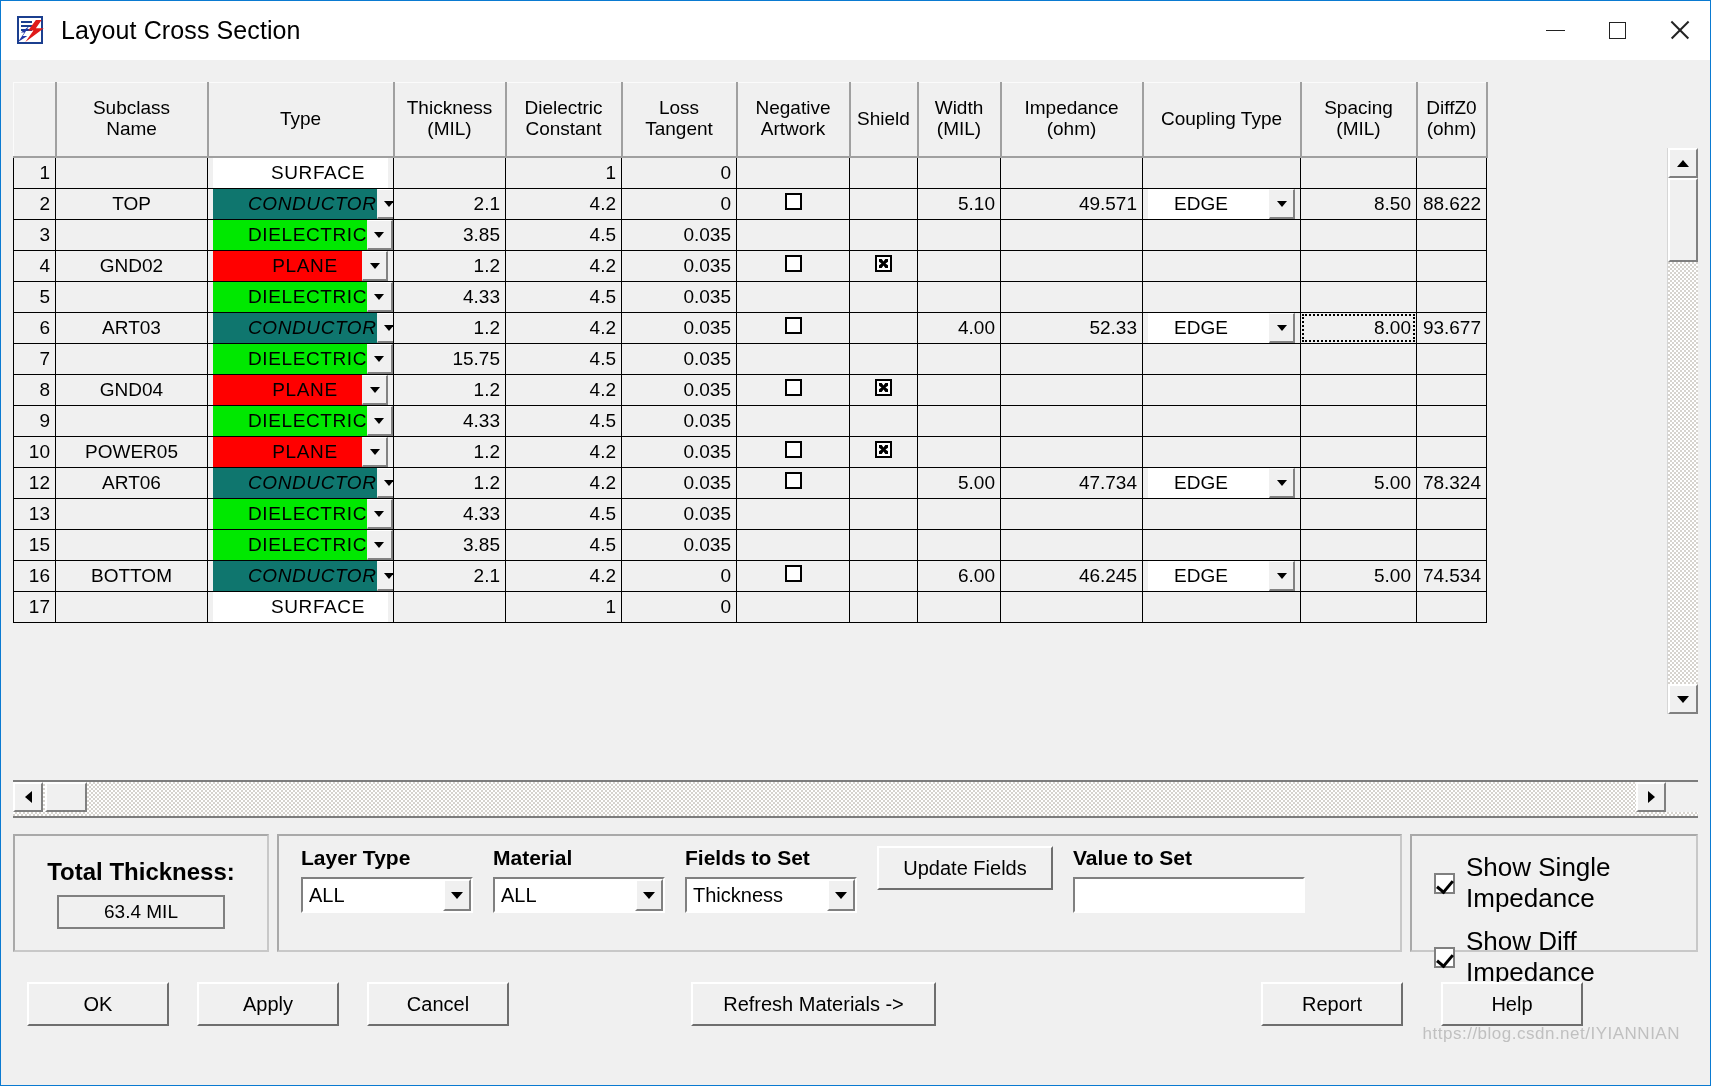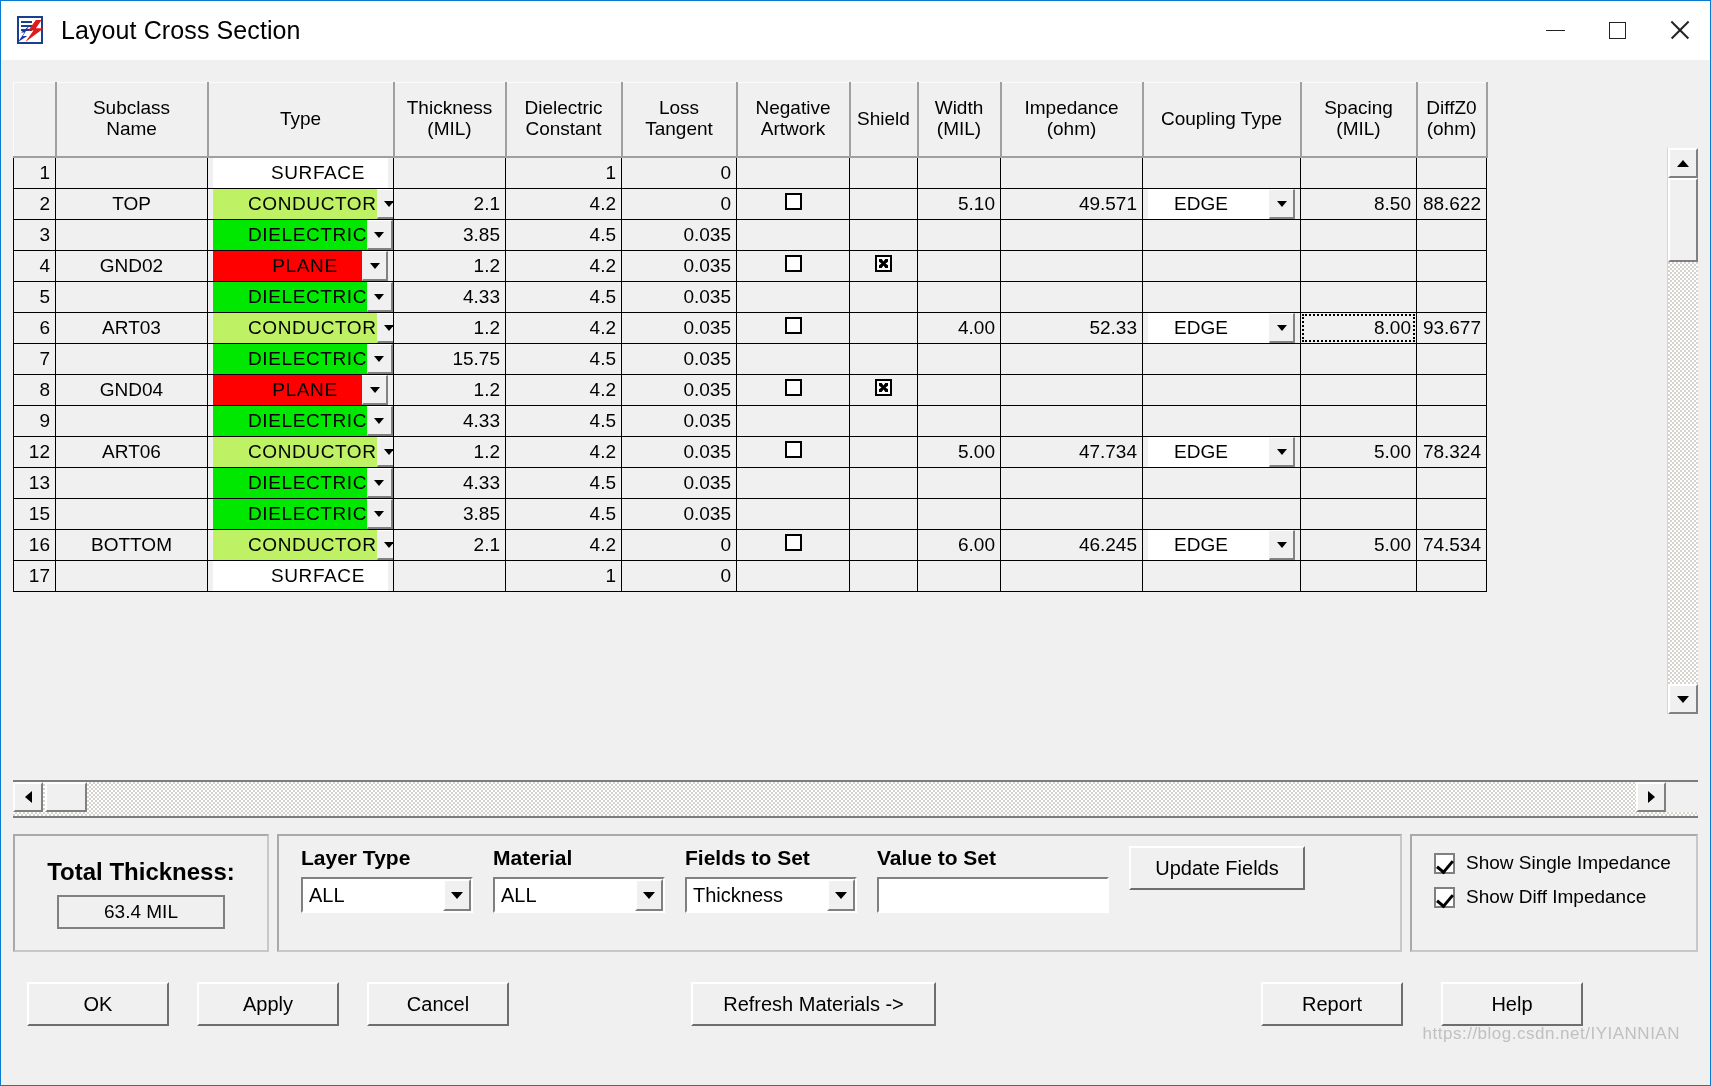--- a/index.html
+++ b/index.html
@@ -101,21 +101,21 @@
   td.num.ro{background:#f0f0f0;}
   td.center{text-align:center;background:#ffffff;}
   td.gray{background:#f0f0f0;}
   td.typecell{padding:0;position:relative;background:#f0f0f0;}
   .typebox{display:flex;height:100%;align-items:stretch;}
   .typelbl{
     flex:1 1 auto;display:flex;align-items:center;justify-content:center;
     font-size:19px;letter-spacing:.6px;padding-left:35px;
   }
   .t-surface{background:#ffffff;}
-  .t-cond{background:#bef264;}
+  .t-cond{background:#0f766e;font-style:italic;}
   .t-diel{background:#00e800;}
   .t-plane{background:#ff0000;}
   .ddbtn{
     flex:0 0 26px;width:26px;background:#f0f0f0;
     border-left:1px solid #f0f0f0;
     border-top:1px solid #ffffff;border-right:2px solid #828282;border-bottom:2px solid #828282;
     display:flex;align-items:center;justify-content:center;box-sizing:border-box;
   }
   .ddbtn .arw{
     width:0;height:0;border-left:5px solid transparent;border-right:5px solid transparent;
@@ -229,21 +229,21 @@
   .grp.show{width:288px;padding:16px 0 0 22px;box-sizing:border-box;}
   .cbrow{display:flex;align-items:center;gap:11px;margin-bottom:12px;}
   .cb{
     width:21px;height:21px;background:#ffffff;border:2px solid #808080;
     box-sizing:border-box;position:relative;flex:0 0 21px;
   }
   .cb:before{
     content:"";position:absolute;left:4px;top:2px;width:7px;height:13px;
     border-right:3px solid #000;border-bottom:3px solid #000;transform:rotate(40deg);
   }
-  .cbtext{font-size:19px;color:#000;text-align:center;}
+  .cbtext{font-size:26px;color:#000;}
 
   
   .footer{flex:0 0 84px;display:flex;align-items:center;position:relative;margin-top:10px;}
   .fbtn{height:44px;}
   .wm{
     position:absolute;right:18px;bottom:2px;font-size:17px;color:#c0c0c0;
     font-family:"Liberation Sans",sans-serif;letter-spacing:.5px;
   }
 </style>
 </head>
@@ -511,20 +511,42 @@
               <td class="num">0.035</td>
               <td class="gray"></td>
               <td class="gray"></td>
               <td class="num ro"></td>
               <td class="num ro"></td>
               <td class="coupling"></td>
               <td class="num ro"></td>
               <td class="num ro"></td>
             </tr>
             <tr>
+              <td class="rn">10</td>
+              <td class="name">POWER05</td>
+              <td class="typecell">
+                <div class="typebox">
+                  <div class="typelbl t-plane">PLANE</div>
+                  <div class="ddbtn">
+                    <span class="arw"></span>
+                  </div>
+                </div>
+              </td>
+              <td class="num">1.2</td>
+              <td class="num">4.2</td>
+              <td class="num">0.035</td>
+              <td class="center"><span class="chk"></span></td>
+              <td class="center"><span class="chk x"></span></td>
+              <td class="num ro"></td>
+              <td class="num ro"></td>
+              <td class="coupling"></td>
+              <td class="num ro"></td>
+              <td class="num ro"></td>
+            </tr>
+            <tr>
               <td class="rn">12</td>
               <td class="name">ART06</td>
               <td class="typecell">
                 <div class="typebox">
                   <div class="typelbl t-cond">CONDUCTOR</div>
                   <div class="ddbtn">
                     <span class="arw"></span>
                   </div>
                 </div>
               </td>
@@ -696,27 +718,27 @@
         <div class="field" style="width:172px">
           <div class="lbl">Fields to Set</div>
           <div class="combo">
             <div class="cval">Thickness</div>
             <div class="cbtn">
                 <span class="arw"></span>
               </div>
           </div>
         </div>
 
+        <div class="field" style="justify-content:flex-end;padding-bottom:6px;">
+          <div class="btn fbtn" style="width:176px;">Update Fields</div>
+        </div>
+
         <div class="field" style="width:232px">
           <div class="lbl">Value to Set</div>
           <input class="txtin" style="width: 232px; font-size: 20px; padding-left: 6px; font-family: &quot;Liberation Sans&quot;, sans-serif;" placeholder="">
-        </div>
-
-        <div class="field" style="justify-content:flex-end;padding-bottom:6px;">
-          <div class="btn fbtn" style="width:176px;">Update Fields</div>
         </div>
       </div>
 
       <div class="grp show">
         <div class="cbrow">
           <span class="cb"></span>
           <span class="cbtext">Show Single Impedance</span>
         </div>
         <div class="cbrow">
           <span class="cb"></span>

